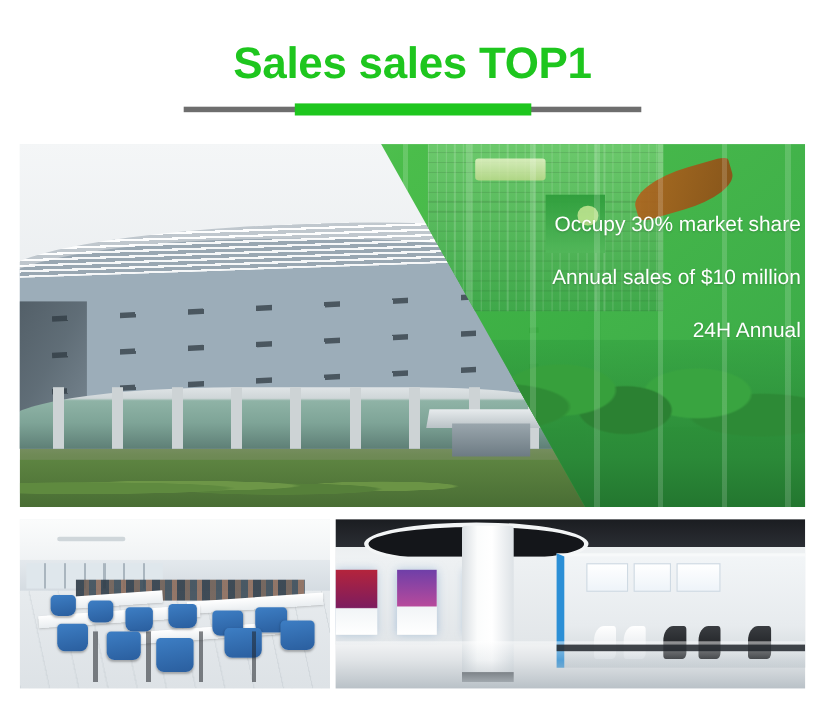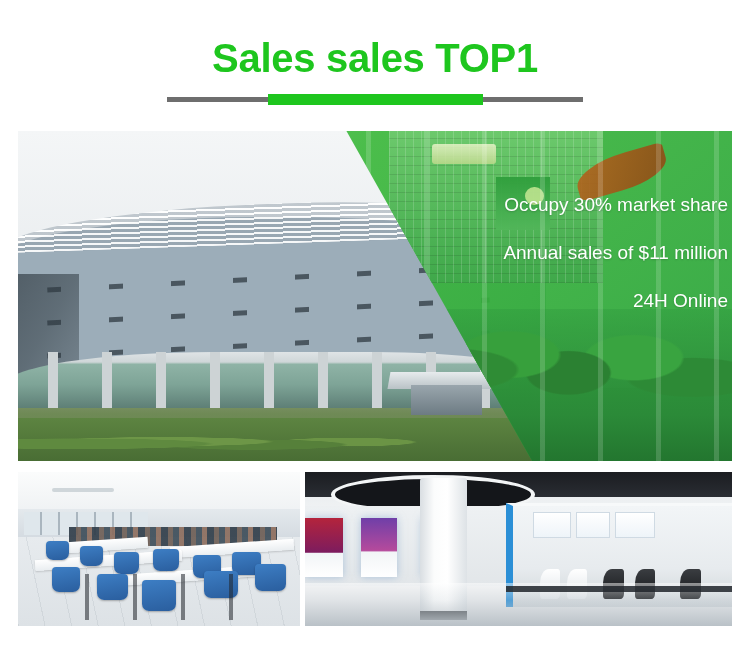--- a/index.html
+++ b/index.html
@@ -422,22 +422,22 @@
     <div class="wedge-building"></div>
     <div class="wedge-sign"></div>
     <div class="wedge-leaf"></div>
     <div class="wedge-flag"></div>
     <div class="wedge-trees"></div>
   </div>
   <div class="wedge-stripes"></div>
 
   <div class="banner-text">
     <div class="banner-line">Occupy 30% market share</div>
-    <div class="banner-line">Annual sales of $11 million</div>
-    <div class="banner-line">24H Online</div>
+    <div class="banner-line">Annual sales of $10 million</div>
+    <div class="banner-line">24H Annual</div>
   </div>
 </div>
 
 <div class="photo-row">
 
   <div class="photo photo-left">
     <div class="caf-ceiling"></div>
     <div class="caf-wall"></div>
     <div class="caf-windows"></div>
     <div class="caf-floor"></div>

